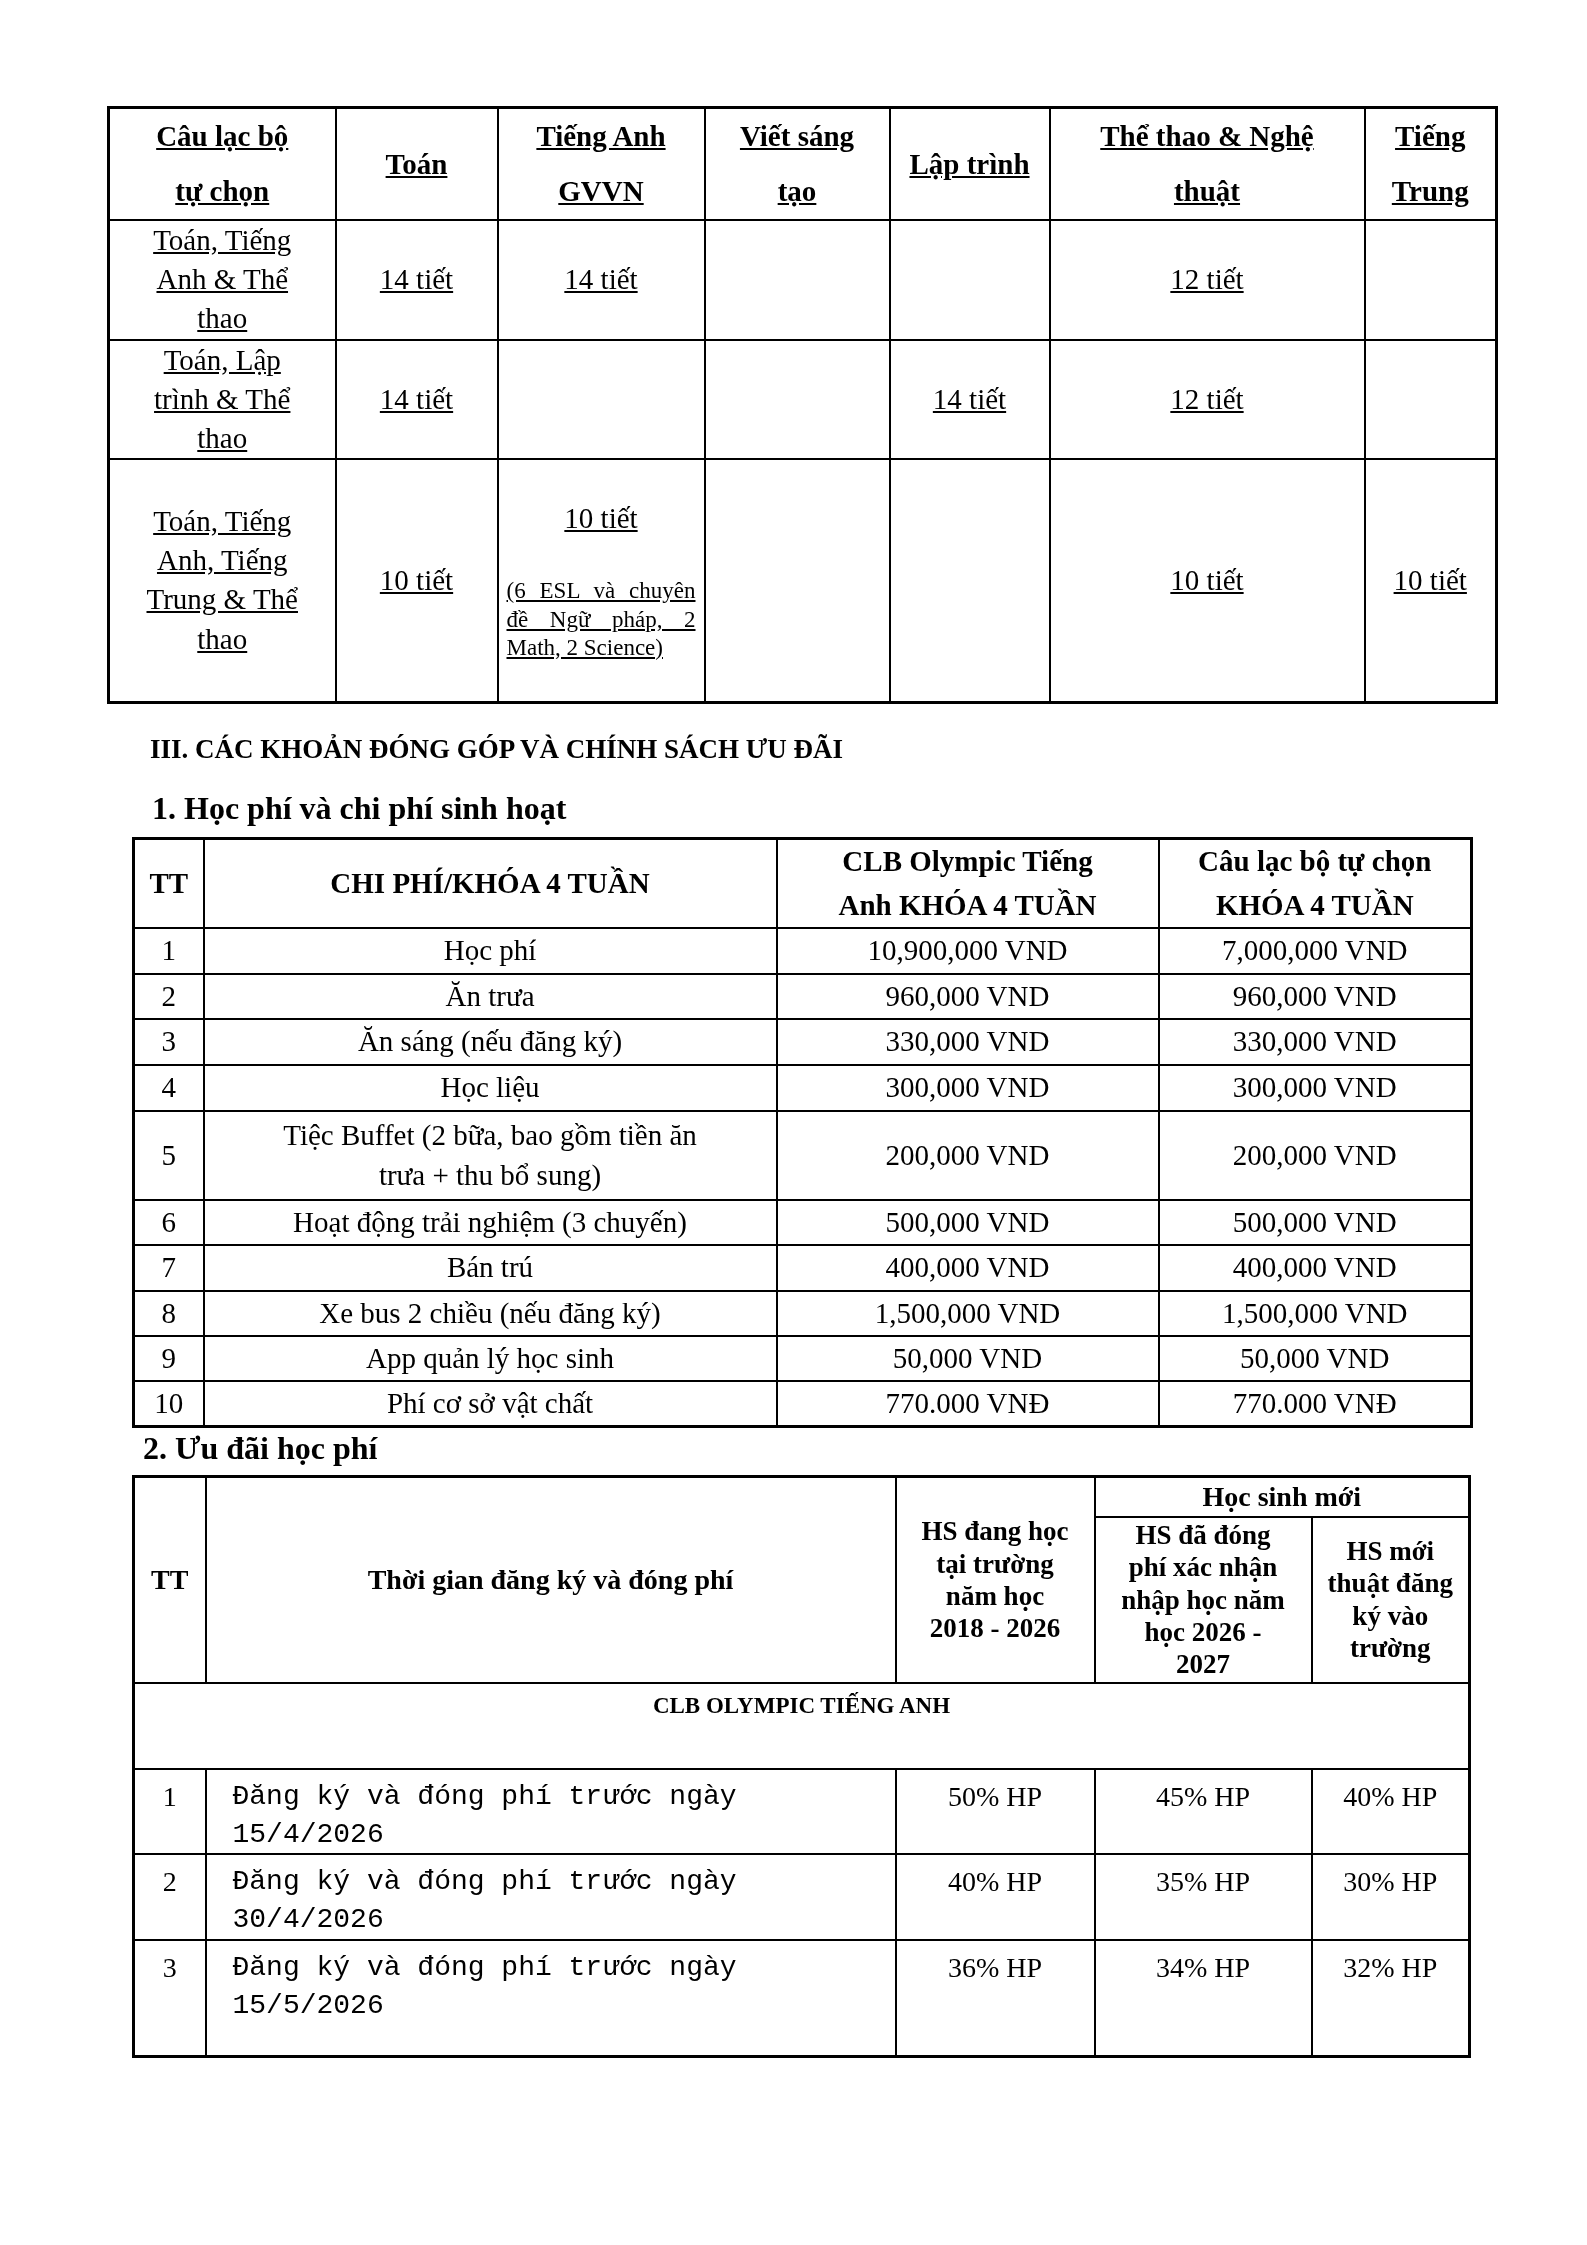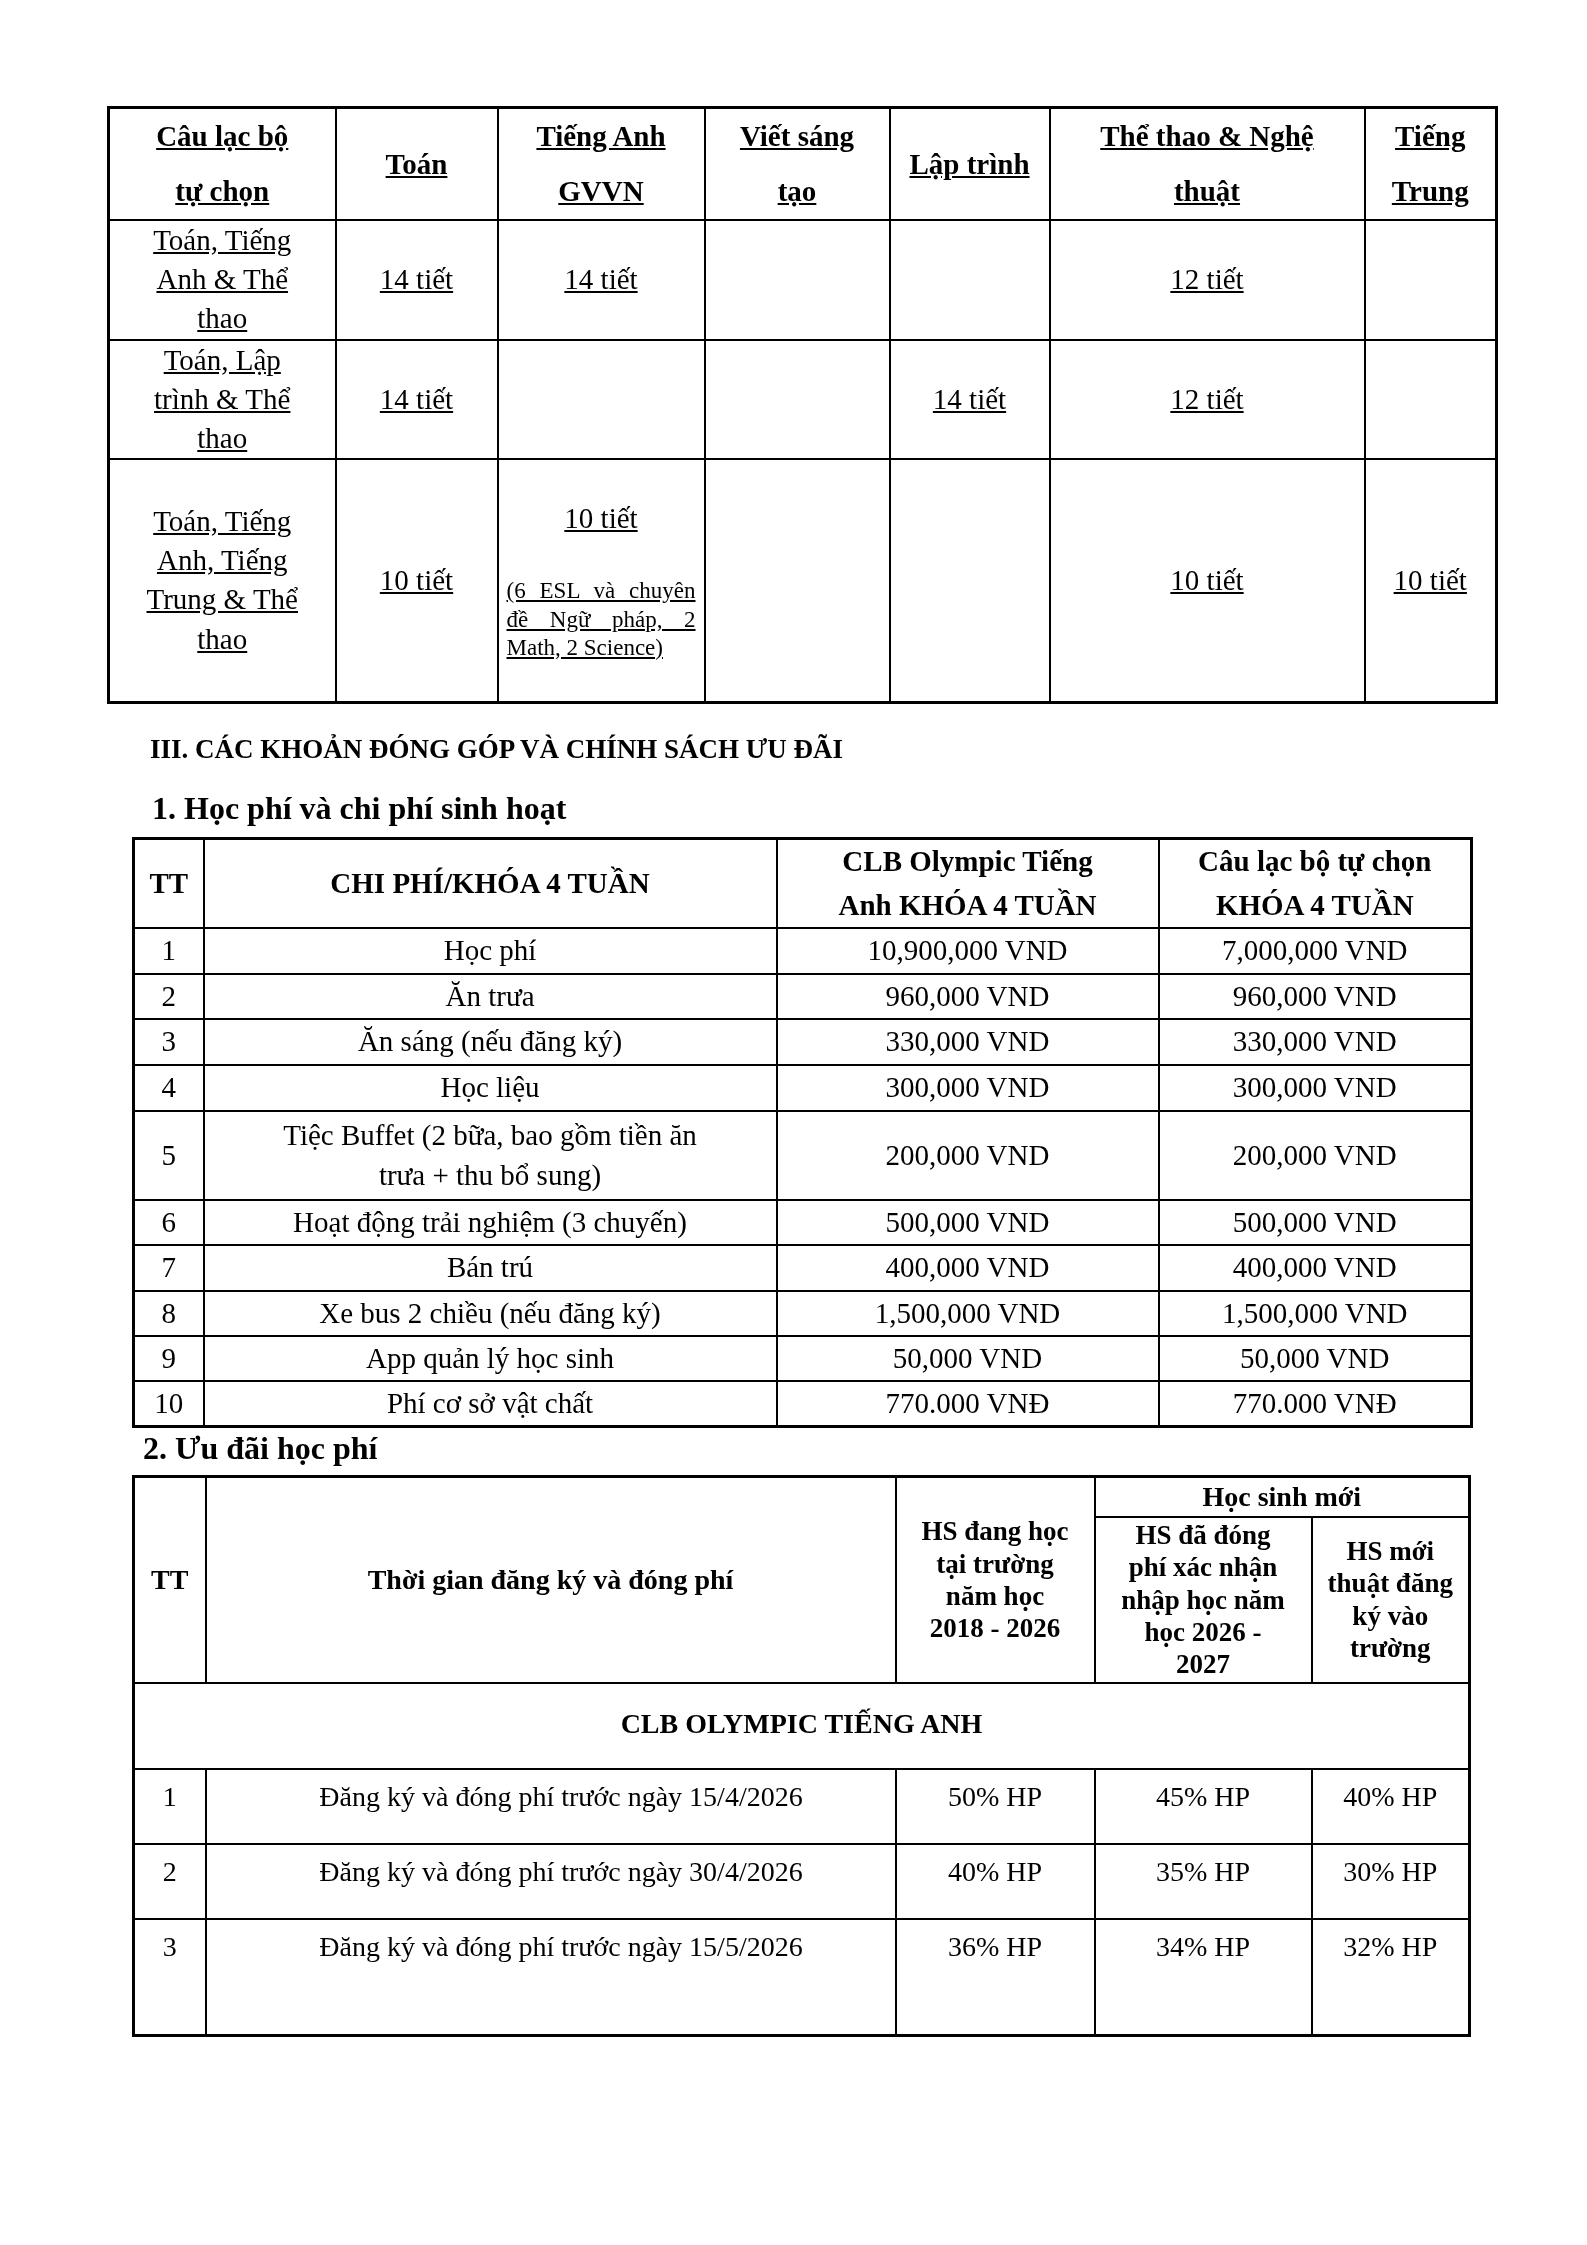--- a/index.html
+++ b/index.html
@@ -23,23 +23,23 @@
 
   
   .t2 { left:132px; top:837px; width:1338px; font-size:29px; }
   .t2 tr.hdr td { font-weight:bold; line-height:1.5; }
   .t2 td { line-height:1.35; }
 
   
   .t3 { left:132px; top:1475px; width:1336px; font-size:28px; }
   .t3 td.bh { font-weight:bold; line-height:1.35; }
   .t3 td.sm { font-weight:bold; font-size:27px; line-height:1.2; }
-  .t3 td.section { vertical-align:top; font-weight:bold; font-size:28px; padding-top:24px; }
+  .t3 td.section { vertical-align:top; font-weight:bold; font-size:23px; padding-top:9px; }
   .t3 td.top { vertical-align:top; padding-top:8px; line-height:1.35; }
-  .t3 td.left { text-align:center; padding-left:26px; }
+  .t3 td.left { text-align:left; padding-left:26px;font-family:Liberation Mono, monospace; }
 </style>
 </head>
 <body>
 
 <table class="t1">
   <colgroup>
     <col style="width:227px">
       <col style="width:162px">
       <col style="width:207px">
     <col style="width:185px">

